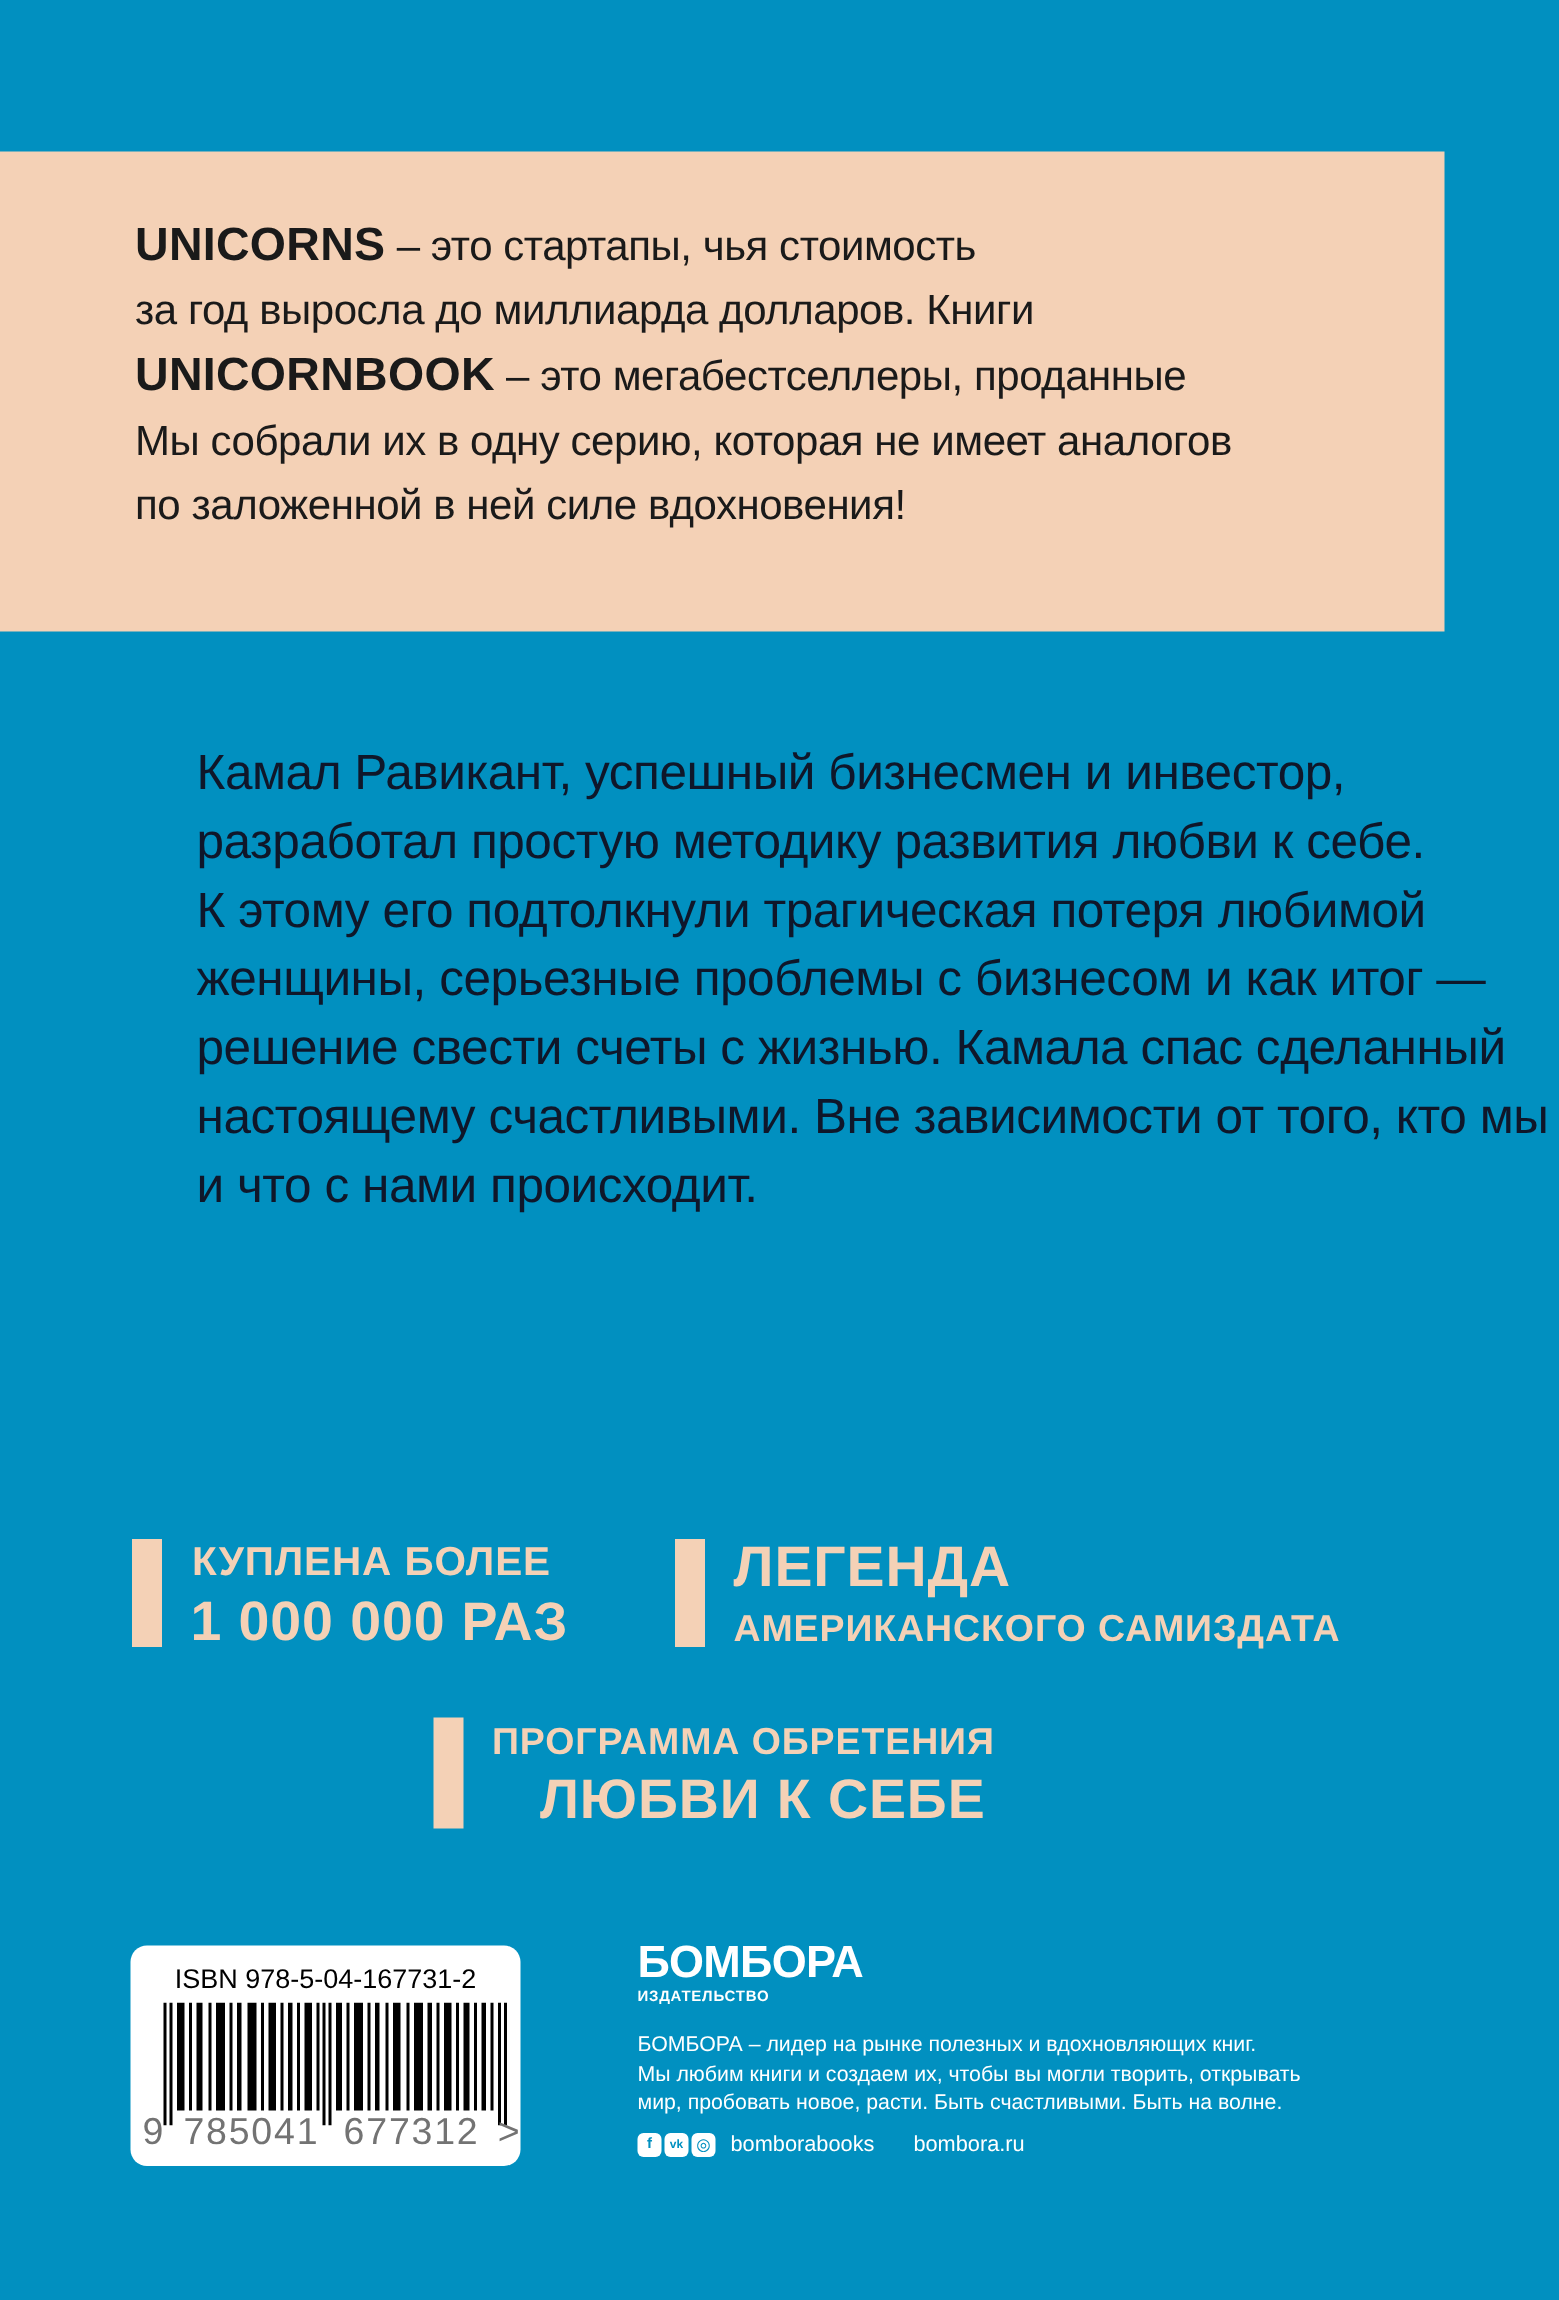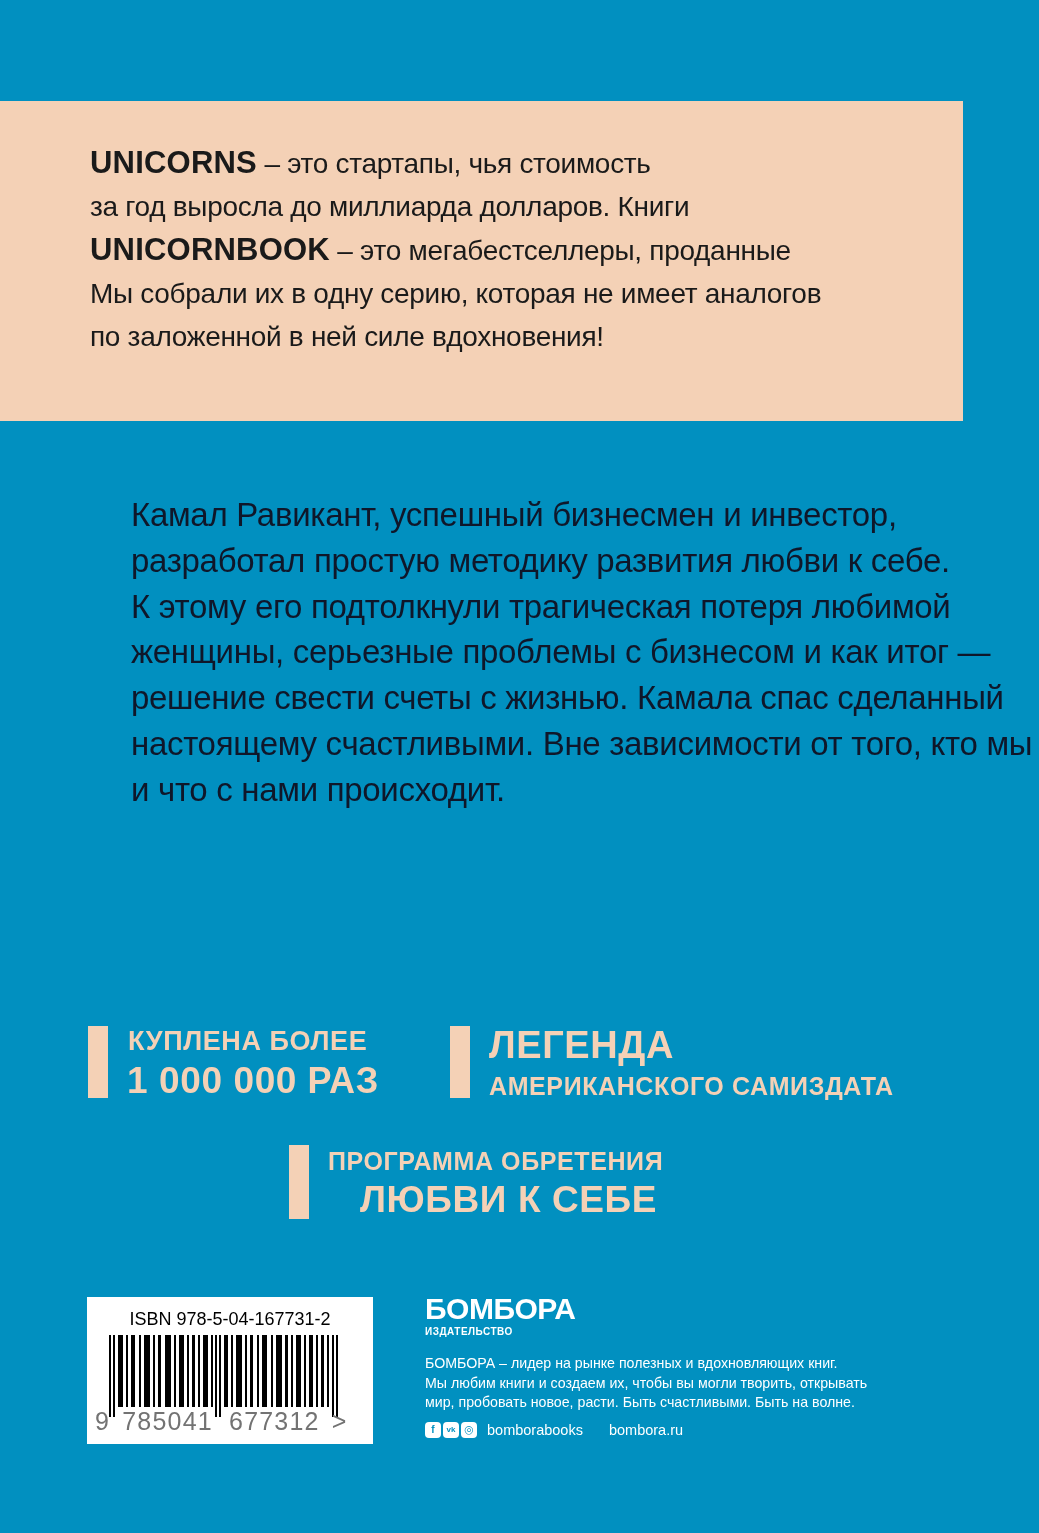--- a/index.html
+++ b/index.html
@@ -37,22 +37,23 @@
       width: 20px; background: #f4d1b6;
     }
     .badge .txt {
       position: absolute;
       color: #f4d1b6; font-weight: 700;
       white-space: nowrap; letter-spacing: 0.6px;
     }
 
     .barcode-box {
       position: absolute; left: 87px; top: 1297px;
-      width: 286px; height: 147px;
+      width: 260px; height: 147px;
       background: #ffffff;
+      border-radius: 11px;
     }
     .isbn-top {
       position: absolute; left: 0; top: 12px; width: 100%;
       text-align: center; font-size: 18px; color: #000;
     }
     .bars {
       position: absolute; left: 20px; top: 38px;
       width: 244px; height: 82px;
     }
     .isbn-bottom {

